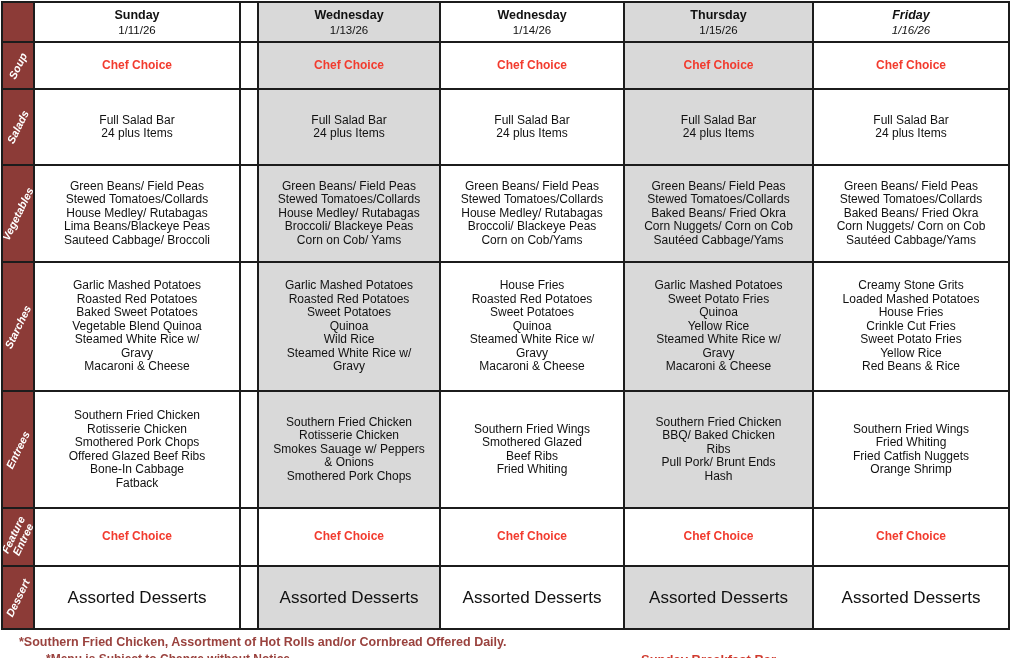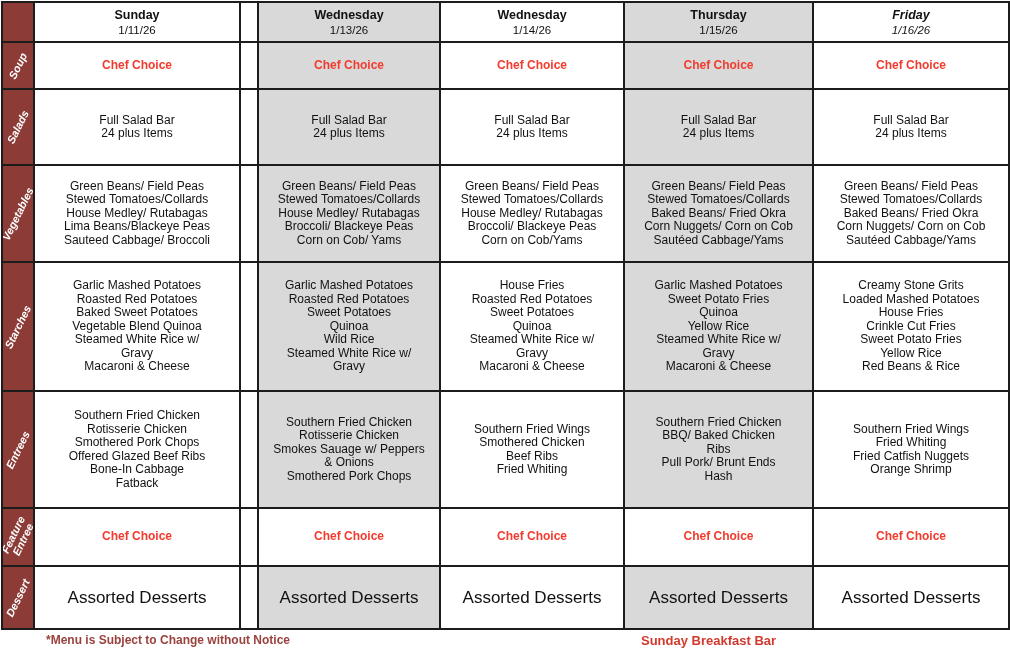--- a/index.html
+++ b/index.html
@@ -254,21 +254,21 @@
               <div>Southern Fried Chicken</div>
               <div>Rotisserie Chicken</div>
               <div>Smokes Sauage w/ Peppers</div>
               <div>&amp; Onions</div>
               <div>Smothered Pork Chops</div>
             </div>
           </td>
     <td class="cell">
             <div>
               <div>Southern Fried Wings</div>
-              <div>Smothered Chicken</div>
+              <div>Smothered Glazed</div>
               <div>Beef Ribs</div>
               <div>Fried Whiting</div>
             </div>
           </td>
     <td class="cell shade">
             <div>
               <div>Southern Fried Chicken</div>
               <div>BBQ/ Baked Chicken</div>
               <div>Ribs</div>
               <div>Pull Pork/ Brunt Ends</div>
@@ -306,18 +306,19 @@
     <td></td>
     <td class="cell plain shade">Assorted Desserts</td>
     <td class="cell plain">Assorted Desserts</td>
     <td class="cell plain shade">Assorted Desserts</td>
     <td class="cell plain">Assorted Desserts</td>
   </tr>
 </tbody>
     </table>
 
 <div class="footer">
+  <div class="f1">*Southern Fried Chicken, Assortment of Hot Rolls and/or Cornbread Offered Daily.</div>
   <div class="f2">
     <span>*Menu is Subject to Change without Notice</span>
     <span class="f2r">Sunday Breakfast Bar</span>
   </div>
 </div>
 </div>
 
 </body></html>

